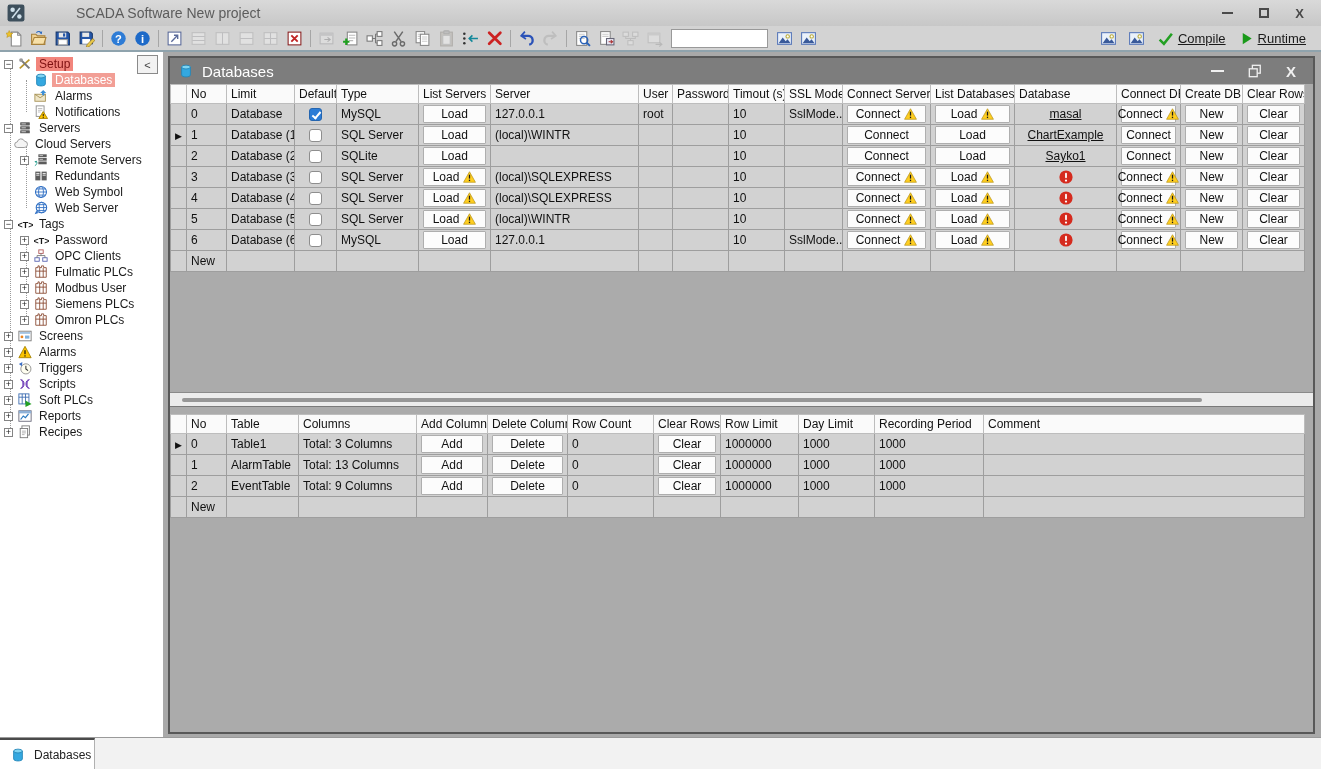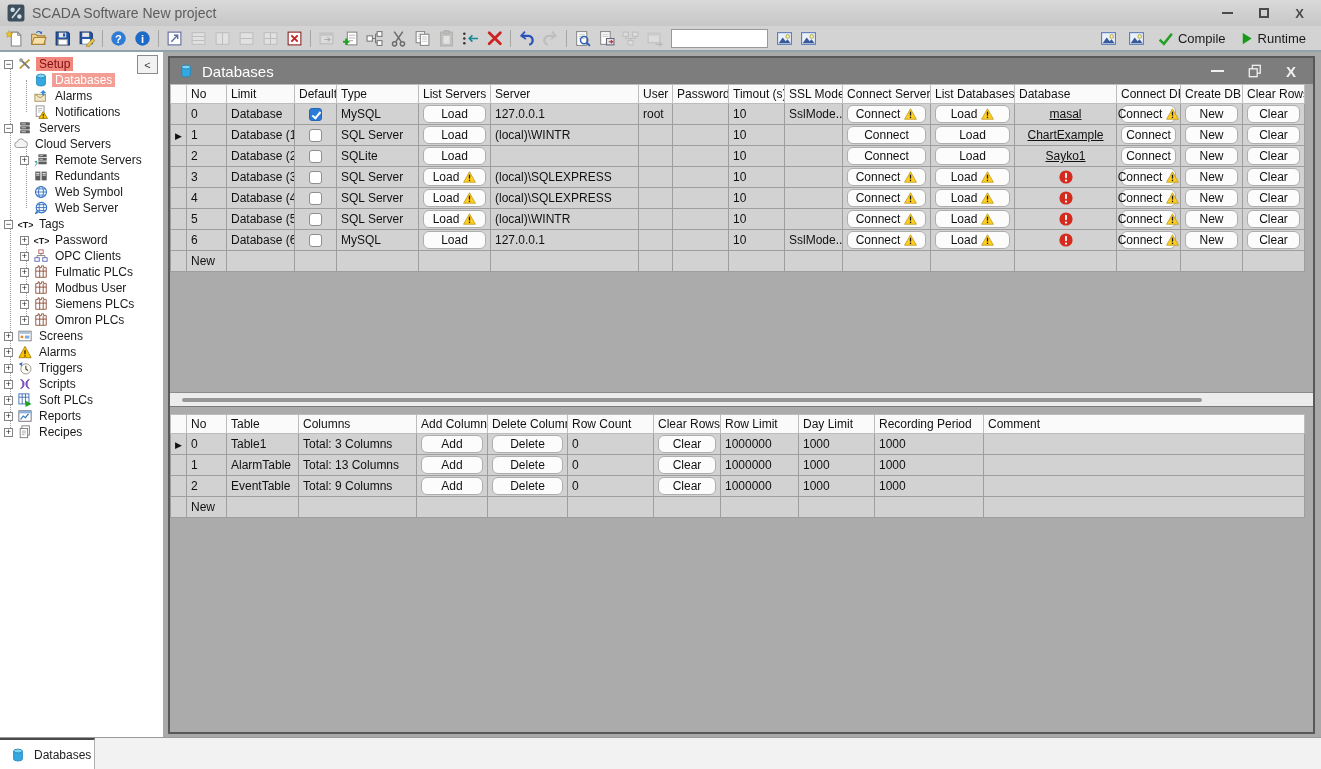--- a/index.html
+++ b/index.html
@@ -1,34 +1,34 @@
 <!DOCTYPE html>
 <html><head>
 <meta charset="utf-8">
 <style>
   * { box-sizing: border-box; margin: 0; padding: 0; }
   html,body { width:1321px; height:769px; overflow:hidden; font-family:"Liberation Sans",sans-serif; font-size:12px; background:#fff; }
   .app { width:1321px; height:769px; display:flex; flex-direction:column; }
 
   
   .titlebar { height:26px; background:linear-gradient(#d9d9d9,#c7c7c7); display:flex; align-items:center; gap:7px; padding:0 7px; flex:none; }
-  .app-title { color:#5c5c5c; font-size:14px; }
+  .app-title { color:#5c5c5c; font-size:14px;margin-left:44px; }
   .win-controls { margin-left:auto; display:flex; gap:26px; align-items:center; padding-right:10px; }
   .win-controls span { color:#4a4a4a; font-weight:bold; font-size:13px; cursor:default; line-height:1; }
   .wc-min { width:11px; height:2px; background:#4a4a4a; display:inline-block; }
   .wc-max { width:10px; height:10px; border:2px solid #4a4a4a; display:inline-block; }
 
   
   .toolbar { height:26px; background:#d3d3d3; border-bottom:2px solid #8fa3ad; display:flex; align-items:center; padding:0 3px; gap:1px; flex:none; }
   .tbtn { width:23px; height:22px; display:flex; align-items:center; justify-content:center; background:transparent; border:none; padding:0; }
   .tbtn.disabled { opacity:.35; filter:grayscale(85%); }
   .tsep { width:1px; height:17px; background:#a6a6a6; margin:0 3px; flex:none; }
   .tinput { width:97px; height:19px; border:1px solid #999; background:#fff; margin:0 4px; font-family:inherit; font-size:12px; padding:0 3px; }
   .toolbar-right { margin-left:auto; display:flex; align-items:center; gap:5px; padding-right:8px; }
-  .labeled-btn { display:flex; align-items:center; gap:4px; background:transparent; border:none; font-family:inherit; font-size:13px; color:#1a1a1a; padding:0 4px; }
+  .labeled-btn { display:flex; align-items:center; gap:4px; background:transparent; border:none; font-family:inherit; font-size:13px; color:#1a1a1a; padding:0 4px;text-decoration:underline; }
 
   
   .main { flex:1; display:flex; min-height:0; }
   .sidebar { width:163px; background:#fff; position:relative; overflow:hidden; flex:none; }
   .collapse-btn { position:absolute; top:3px; right:5px; width:21px; height:19px; border:1px solid #8a8a8a; background:#f2f2f2; font-size:11px; color:#444; z-index:5; font-family:inherit; }
   .tree { position:relative; padding-top:4px; }
   .guide { position:absolute; border-left:1px dotted #9a9a9a; width:0; z-index:0; }
   .tree-row { height:16px; display:flex; align-items:center; white-space:nowrap; position:relative; z-index:1; }
   .expander { width:9px; height:9px; border:1px solid #848484; background:#fff; display:inline-flex; align-items:center; justify-content:center; font-size:9px; line-height:7px; color:#222; flex:none; margin-right:4px; }
   .exp-spacer { width:13px; flex:none; }
@@ -53,21 +53,21 @@
   .grid-bottom { flex:1; overflow:hidden; }
 
   
   table.grid { border-collapse:collapse; table-layout:fixed; background:transparent; }
   table.grid th { background:#fafafa; border:1px solid #bdbdbd; font-weight:normal; text-align:left; padding:2px 4px; height:19px; white-space:nowrap; overflow:hidden; font-size:12px; color:#111; }
   table.grid td { border:1px solid #9e9e9e; background:#d2d2d2; padding:1px 4px; height:21px; white-space:nowrap; overflow:hidden; font-size:12px; color:#111; }
   td.ind, th.ind { background:#e4e4e4; text-align:center; padding:0; }
   th.ind { background:#f0f0f0; }
   .row-arrow { font-size:9px; color:#111; }
   td.btncell { padding:1px 3px; }
-  .cellbtn { width:100%; height:18px; background:#fcfcfc; border:1px solid #aeaeae; border-radius:6px; font-size:12px; font-family:inherit; display:flex; align-items:center; justify-content:center; gap:4px; padding:4px; color:#111; }
+  .cellbtn { width:100%; height:18px; background:#fcfcfc; border:1px solid #aeaeae; border-radius:1px; font-size:12px; font-family:inherit; display:flex; align-items:center; justify-content:center; gap:4px; padding:4px; color:#111; }
   td.sel-cell { background:#42a5f5; }
   td.sel-no { background:#3399ff; color:#fff; }
   .cb { width:13px; height:13px; border:1px solid #8e8e8e; border-radius:3px; background:#fff; display:inline-block; position:relative; vertical-align:middle; }
   .cb.on { background:#2b7cd6; border-color:#2465b0; }
   .cb.on::after { content:""; position:absolute; left:4px; top:1px; width:3px; height:7px; border:solid #fff; border-width:0 2px 2px 0; transform:rotate(40deg); }
   td.center { text-align:center; }
   .cellflex { display:flex; align-items:center; justify-content:center; height:100%;text-decoration:underline; }
   .icon { display:inline-flex; align-items:center; justify-content:center; line-height:0; }
 
   

